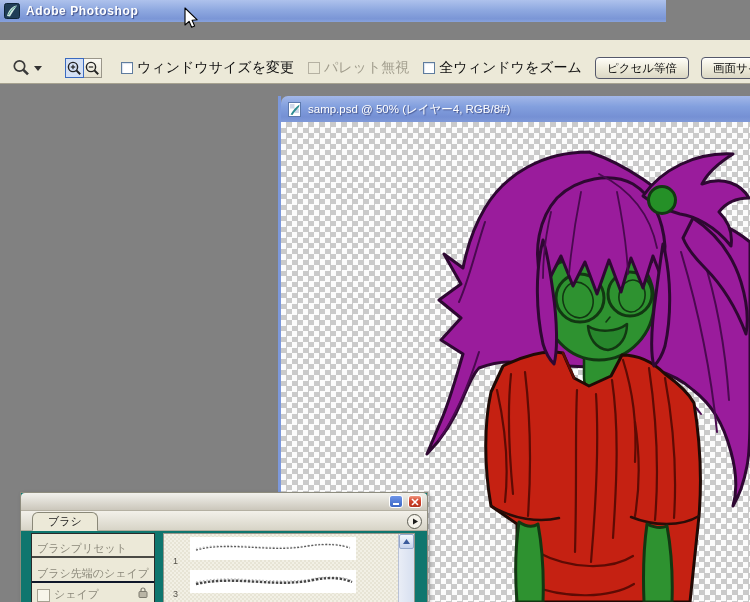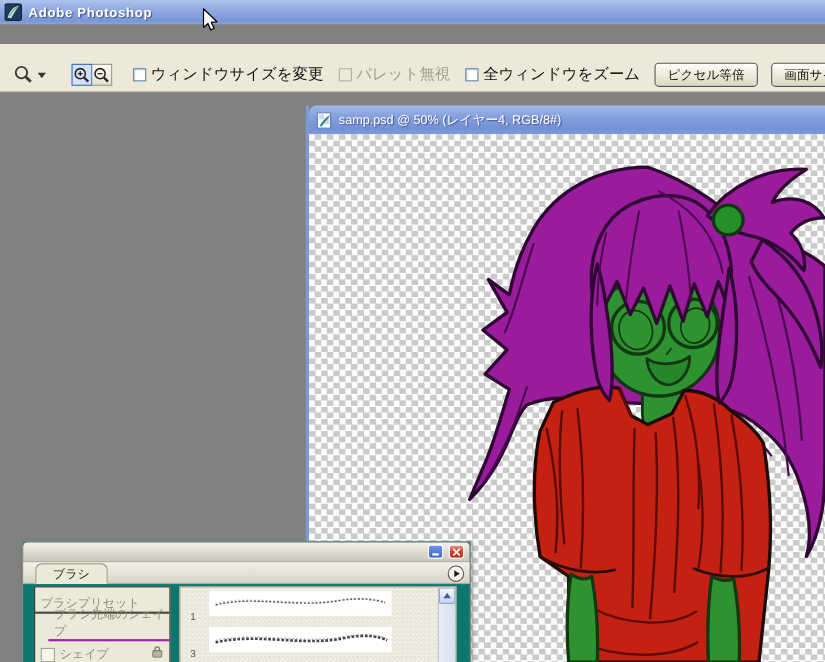--- a/index.html
+++ b/index.html
@@ -1,20 +1,20 @@
 <!DOCTYPE html>
 <html><head>
 <meta charset="utf-8">
 <style>
   html,body{margin:0;padding:0;background:#818181;}
   .screen{position:relative;width:750px;height:602px;overflow:hidden;
     font-family:"Liberation Sans","DejaVu Sans",sans-serif;-webkit-font-smoothing:antialiased;}
 
   
-  .titlebar{position:absolute;left:0;top:0;width:750px;height:22px;
+  .titlebar{position:absolute;left:0;top:0;width:666px;height:22px;
     background:linear-gradient(180deg,#aec2ec 0%,#8fa9e0 45%,#7b96d6 85%,#87a2dc 100%);
     display:flex;align-items:center;padding-left:4px;box-sizing:border-box;}
   .app-title{color:#fff;font-weight:bold;font-size:12px;letter-spacing:.6px;margin-left:6px;
     text-shadow:1px 1px 1px #40508a;}
 
   
   .menubar{position:absolute;left:0;top:22px;width:750px;height:18px;background:#ECE9D8;
     display:flex;align-items:center;border-bottom:1px solid #e0dccb;box-sizing:border-box;}
   .menu-item{font-size:11.5px;color:#4a4a44;padding:0 9px;white-space:nowrap;}
 
@@ -74,21 +74,21 @@
   .pal-tab{position:absolute;left:11px;bottom:-1px;height:17px;padding:0 15px;
     background:#ECE9D8;border:1px solid #8a8878;border-bottom:1px solid #ECE9D8;
     border-radius:6px 6px 0 0;font-size:11px;color:#1c1c1c;display:flex;align-items:center;}
   .pal-menu-btn{position:absolute;right:5px;top:3px;width:13px;height:13px;border-radius:50%;
     border:1px solid #5c5c52;background:#f4f2ea;display:flex;align-items:center;justify-content:center;}
   .pal-body{position:relative;height:74px;}
   .pal-left{position:absolute;left:10px;top:2px;width:122px;border:1px solid #2a2a2a;background:#ECE9D8;}
   .pal-row{position:relative;display:flex;align-items:flex-end;font-size:11px;color:#8b887a;
     padding-left:5px;box-sizing:border-box;}
   .pal-row.h1{height:24px;border-bottom:2px solid #4a4a44;}
-  .pal-row.h2{height:25px;border-bottom:2px solid #a21caf;margin-left:12px;}
+  .pal-row.h2{height:25px;border-bottom:2px solid #0f172a;}
   .pal-row.h3{height:20px;border-bottom:1px solid #a39f90;}
   .pal-cb{width:11px;height:11px;border:1px solid #a5a191;background:#f7f5ea;margin-right:4px;flex:none;}
   .lock{position:absolute;right:6px;top:4px;}
   .pal-list{position:absolute;left:142px;top:2px;width:252px;height:72px;
     border:1px solid #98968a;background:#f2f0e5;
     background-image:conic-gradient(#e7e4d5 0 25%,transparent 0 50%,#e7e4d5 0 75%,transparent 0);
     background-size:4px 4px;box-sizing:border-box;overflow:hidden;}
   .brush-row{position:relative;height:33px;}
   .stroke-strip{position:absolute;left:26px;top:3px;width:166px;height:23px;background:#fff;}
   .bnum{position:absolute;left:9px;bottom:1px;font-size:9px;color:#55524a;}

